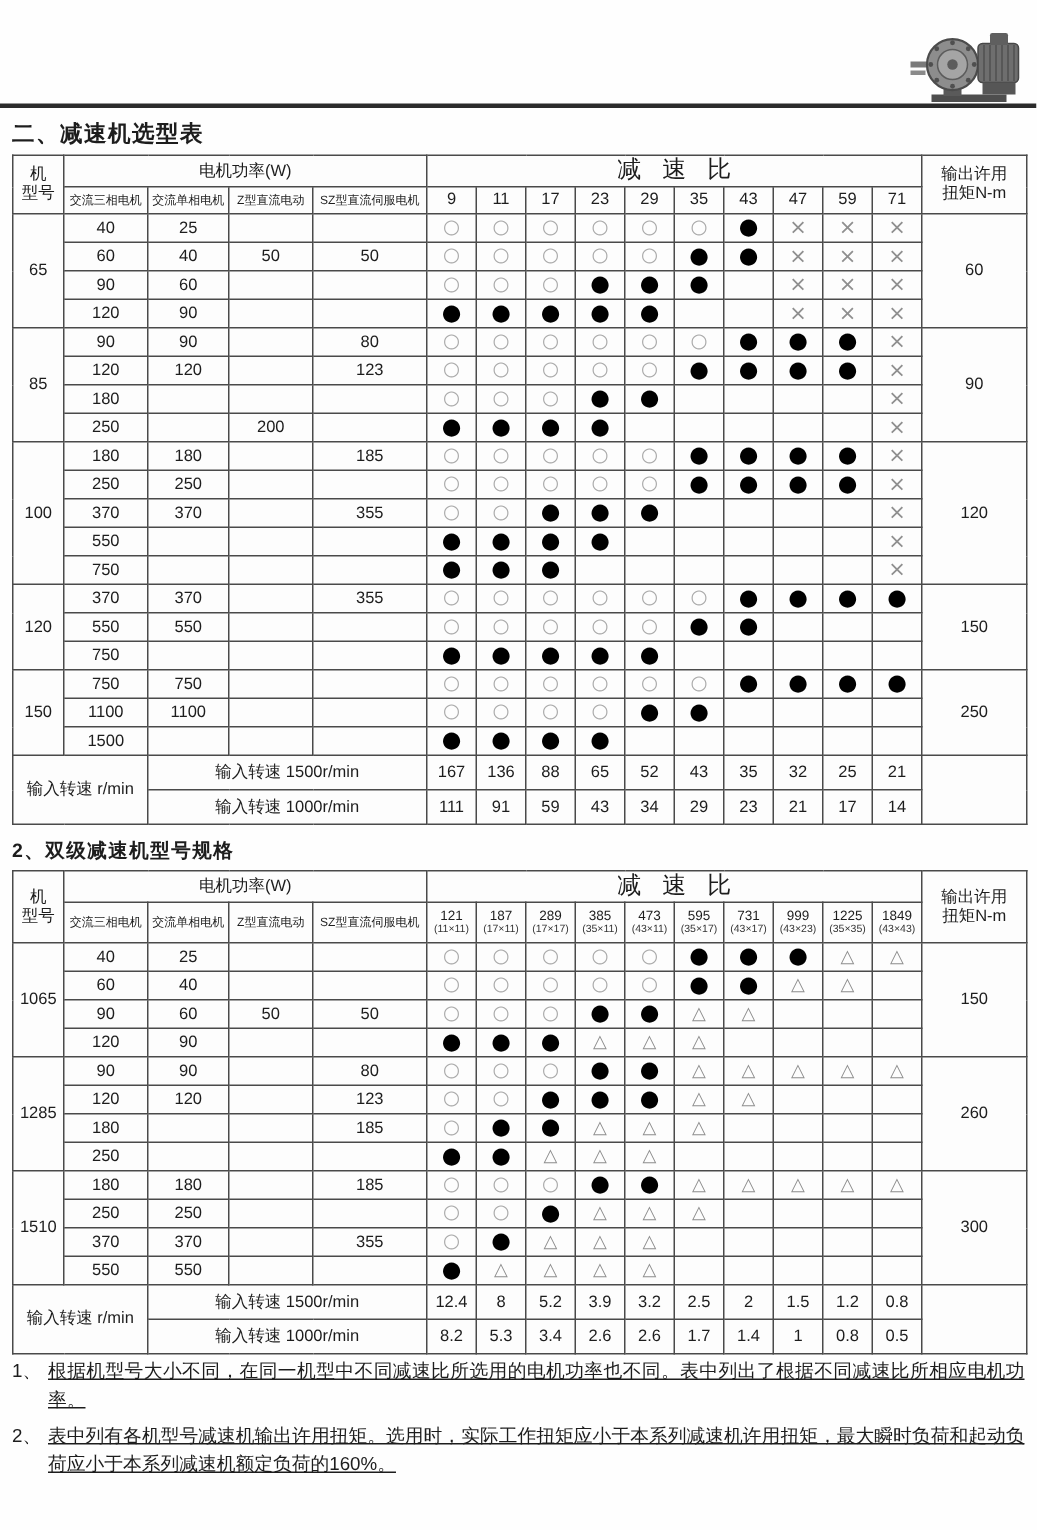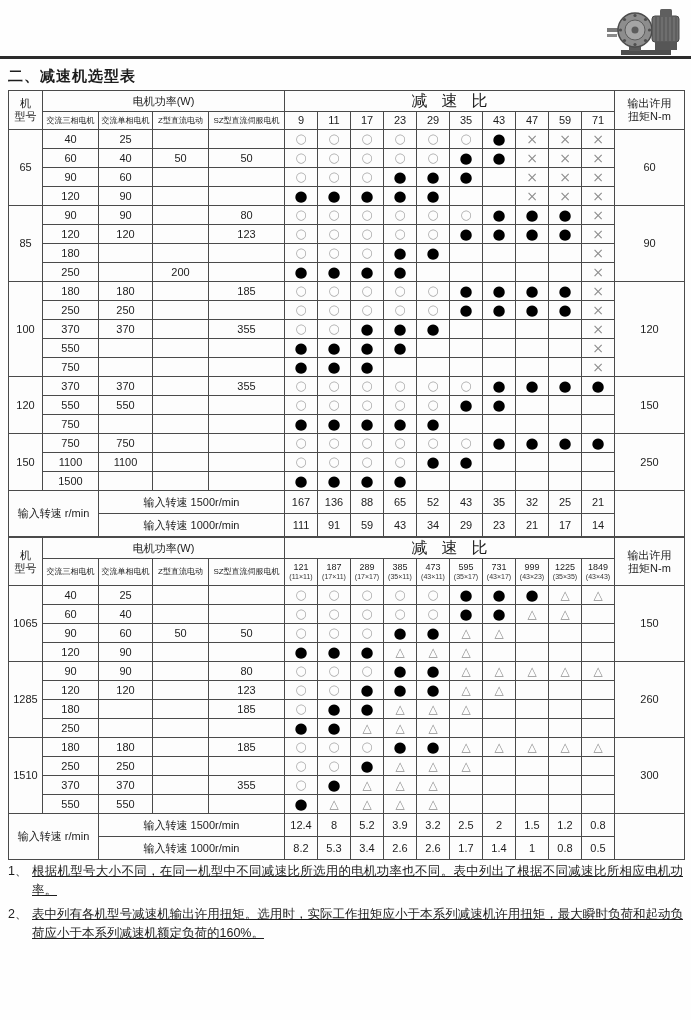--- a/index.html
+++ b/index.html
@@ -1,21 +1,21 @@
 <!DOCTYPE html>
 <html><head>
 <meta charset="utf-8">
 <style>
   html,body{margin:0;padding:0;}
   body{
     width:691px;height:1020px;background:#fefefe;color:#1d1d1d;
     font-family:"Liberation Sans","DejaVu Sans",sans-serif;
     overflow:hidden;position:relative;
   }
-  .page{position:relative;width:691px;height:840px;}
+  .page{position:relative;width:691px;height:840px;margin-top:13px;}
   
   .masthead{position:relative;height:56px;border-bottom:3px solid #2b2b2b;}
   .photo{position:absolute;right:6px;top:4px;width:80px;height:54px;}
   
   .h-main{font-size:15px;font-weight:bold;margin:8px 0 4px 8px;letter-spacing:1px;}
   .h-sub{font-size:13px;font-weight:bold;margin:8px 0 4px 8px;letter-spacing:1px;}
   
   table{border-collapse:collapse;table-layout:fixed;margin-left:8px;background:#fdfdfd;}
   th,td{border:1px solid #4a4a4a;padding:0;text-align:center;vertical-align:middle;
         font-weight:normal;font-size:11px;line-height:1.15;overflow:hidden;}
@@ -470,20 +470,21 @@
           <td class="td-val">34</td>
           <td class="td-val">29</td>
           <td class="td-val">23</td>
           <td class="td-val">21</td>
           <td class="td-val">17</td>
           <td class="td-val">14</td>
         </tr>
       </tbody>
     </table>
 
+  <div class="h-sub">2、双级减速机型号规格</div>
   <table id="table2">
       <colgroup>
         <col style="width: 34px;">
         <col style="width: 56px;">
         <col style="width: 54px;">
         <col style="width: 56px;">
         <col style="width: 76px;">
         <col style="width: 33px;">
         <col style="width: 33px;">
         <col style="width: 33px;">

